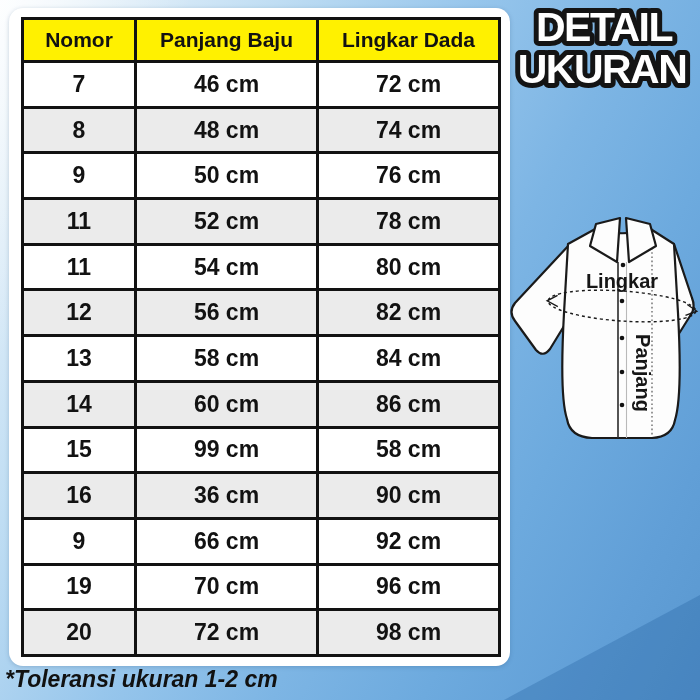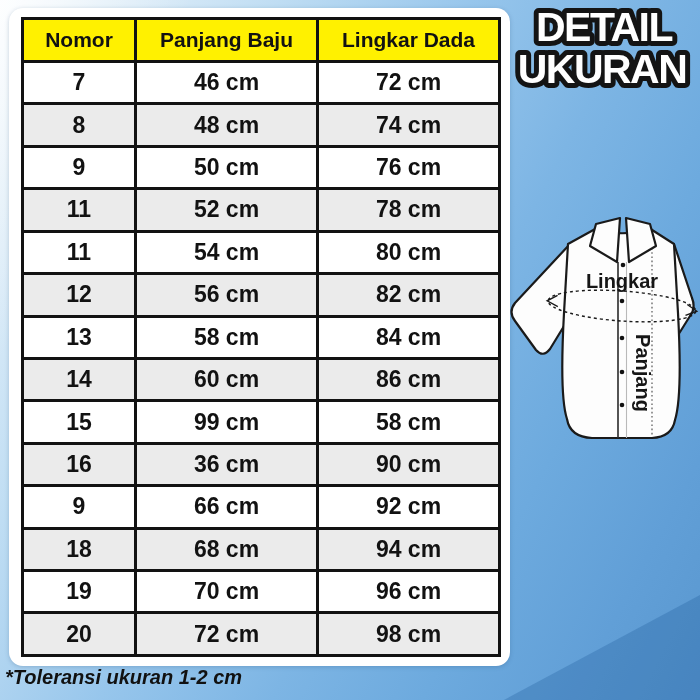--- a/index.html
+++ b/index.html
@@ -47,21 +47,21 @@
   }
   
   .shirt-svg { position:absolute; left:500px; top:208px; }
   .shirt-svg .outline { fill:#fdfdfd; stroke:#1a1a1a; stroke-width:2.2; stroke-linejoin:round; }
   .shirt-svg .label {
     font-family:"Liberation Sans", sans-serif; font-weight:bold; font-size:20px;
     fill:#161616; text-anchor:middle;
   }
   
   .footnote {
-    position:absolute; left:5px; top:666px; font-size:20px; font-weight:bold;
+    position:absolute; left:5px; top:666px; font-size:23px; font-weight:bold;
     font-style:italic; color:#111111; letter-spacing:0px;
   }
 </style>
 </head>
 <body>
 
 <div class="screen">
   <div class="bg-streak"></div>
   <div class="bg-corner"></div>
 
@@ -128,25 +128,20 @@
           <tr class="alt">
             <td>16</td>
             <td>36 cm</td>
             <td>90 cm</td>
           </tr>
           <tr>
             <td>9</td>
             <td>66 cm</td>
             <td>92 cm</td>
           </tr>
-          <tr class="alt">
-            <td>18</td>
-            <td>68 cm</td>
-            <td>94 cm</td>
-          </tr>
           <tr>
             <td>19</td>
             <td>70 cm</td>
             <td>96 cm</td>
           </tr>
           <tr class="alt">
             <td>20</td>
             <td>72 cm</td>
             <td>98 cm</td>
           </tr>

